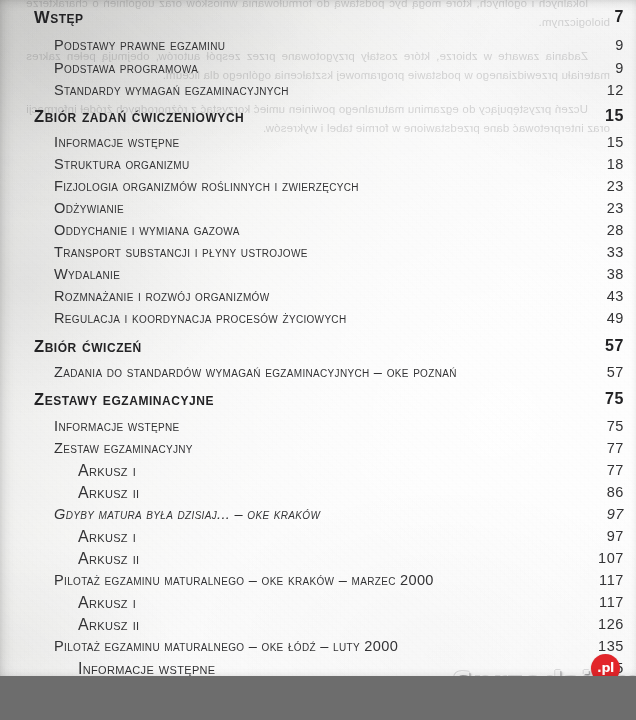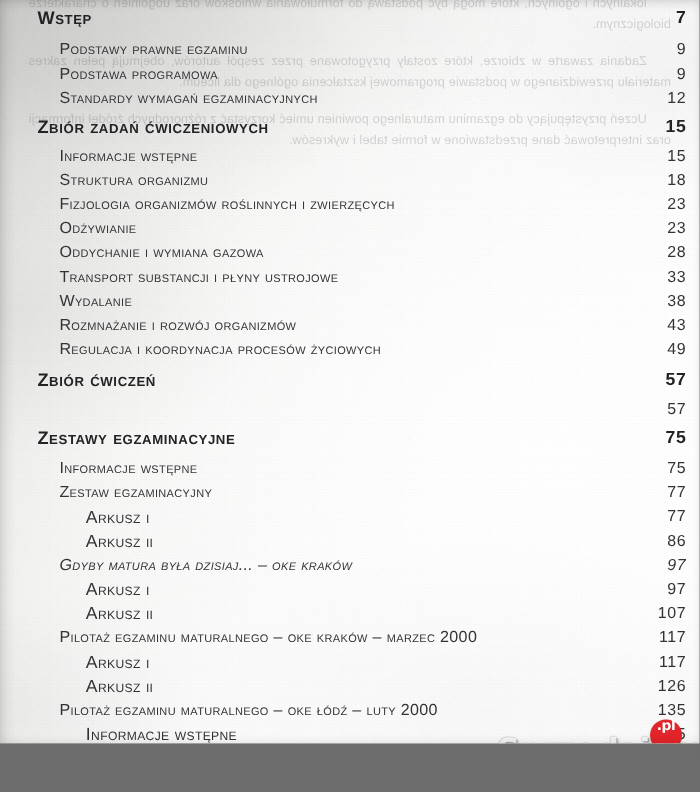--- a/index.html
+++ b/index.html
@@ -169,21 +169,21 @@
   #watermark .wm-badge {
     position: absolute;
     left: 139px;
     top: -14px;
     width: 29px;
     height: 29px;
     border-radius: 50%;
     background: #e2252a;
     box-shadow: 0 1px 2px rgba(0,0,0,.28);
     display: flex;
-    align-items: flex-start;
+    align-items: center;
     justify-content: center;
   }
   #watermark .wm-badge span {
     font-family: "DejaVu Sans", sans-serif;
     font-size: 12.5px;
     font-weight: bold;
     color: #ffffff;
     line-height: 1;
     letter-spacing: -0.3px;
     transform: translateY(-0.5px);
@@ -270,20 +270,21 @@
       </div>
       <div class="row lvl2" style="top: 310px;">
         <span class="label">Regulacja i koordynacja procesów życiowych</span>
         <span class="pageno">49</span>
       </div>
       <div class="row lvl1" style="top: 337px;">
         <span class="label">Zbiór ćwiczeń</span>
         <span class="pageno">57</span>
       </div>
       <div class="row lvl2" style="top: 364px;">
+        <span class="label">Zadania do standardów wymagań egzaminacyjnych – OKE Poznań</span>
         <span class="pageno">57</span>
       </div>
       <div class="row lvl1" style="top: 390px;">
         <span class="label">Zestawy egzaminacyjne</span>
         <span class="pageno">75</span>
       </div>
       <div class="row lvl2" style="top: 418px;">
         <span class="label">Informacje wstępne</span>
         <span class="pageno">75</span>
       </div>

